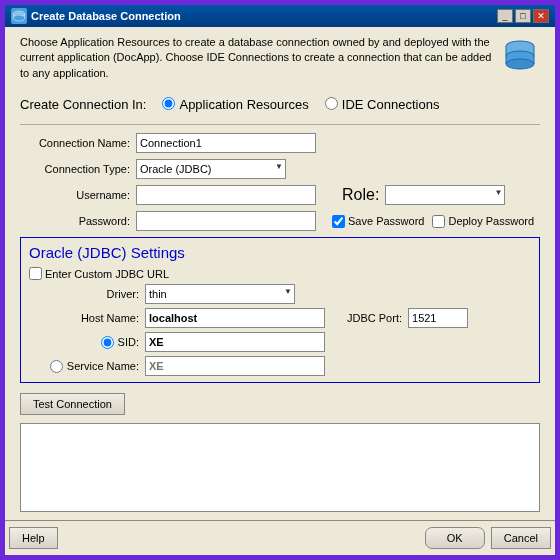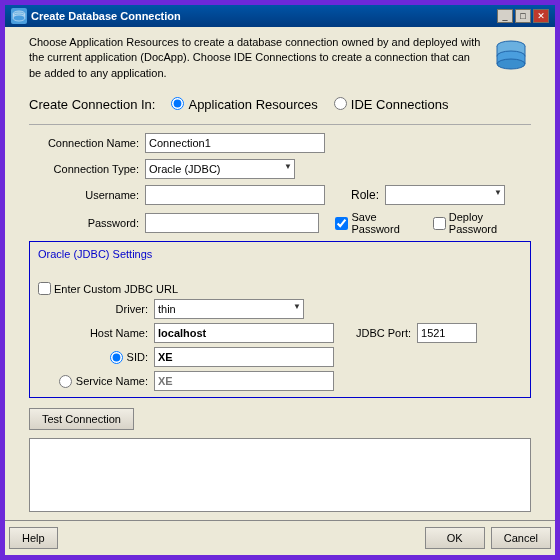--- a/index.html
+++ b/index.html
@@ -49,21 +49,21 @@
       background: #d4d0c8;
       border: 1px solid #716f64;
       display: flex; align-items: center; justify-content: center;
       font-size: 9px;
       cursor: pointer;
       color: #000;
     }
     .tb-btn.close { background: #c0392b; color: white; }
     .dialog-body {
       flex: 1;
-      padding: 8px 24px;
+      padding: 8px 15px;
       display: flex;
       flex-direction: column;
       gap: 6px;
       overflow: hidden;
     }
     .description-area {
       display: flex;
       align-items: flex-start;
       gap: 8px;
       padding-bottom: 6px;
@@ -148,22 +148,22 @@
     }
     .jdbc-section {
       border: 1px solid #0000cc;
       padding: 6px 8px;
       display: flex;
       flex-direction: column;
       gap: 4px;
     }
     .jdbc-label {
       color: #0000cc;
-      font-size: 11px;
-      margin-bottom: 18px;
+      font-size: 15px;
+      margin-bottom: 2px;
     }
     .bottom-area {
       display: flex;
       flex-direction: column;
       gap: 4px;
       flex: 1;
     }
     .test-btn-row {
       padding: 4px 0;
     }
@@ -187,29 +187,29 @@
       justify-content: space-between;
       align-items: center;
       padding: 6px 4px;
       border-top: 1px solid #888;
       background: #ece9d8;
       flex-shrink: 0;
     }
     .footer-right {
       display: flex; gap: 6px;
     }
-    .btn-ok { min-width: 60px; }
+    .btn-ok { min-width: 60px; border-radius: 7px; }
     .btn-cancel { min-width: 60px; }
     .divider {
       border: none;
       border-top: 1px solid #aaa;
       margin: 2px 0;
     }
     .role-label {
-      font-size: 12px;
+      font-size: 16px;
       color: #000;
     }
   </style>
 </head>
 <body>
 
 <div class="window">
 
   <div class="title-bar">
     <div class="title-bar-icon">

